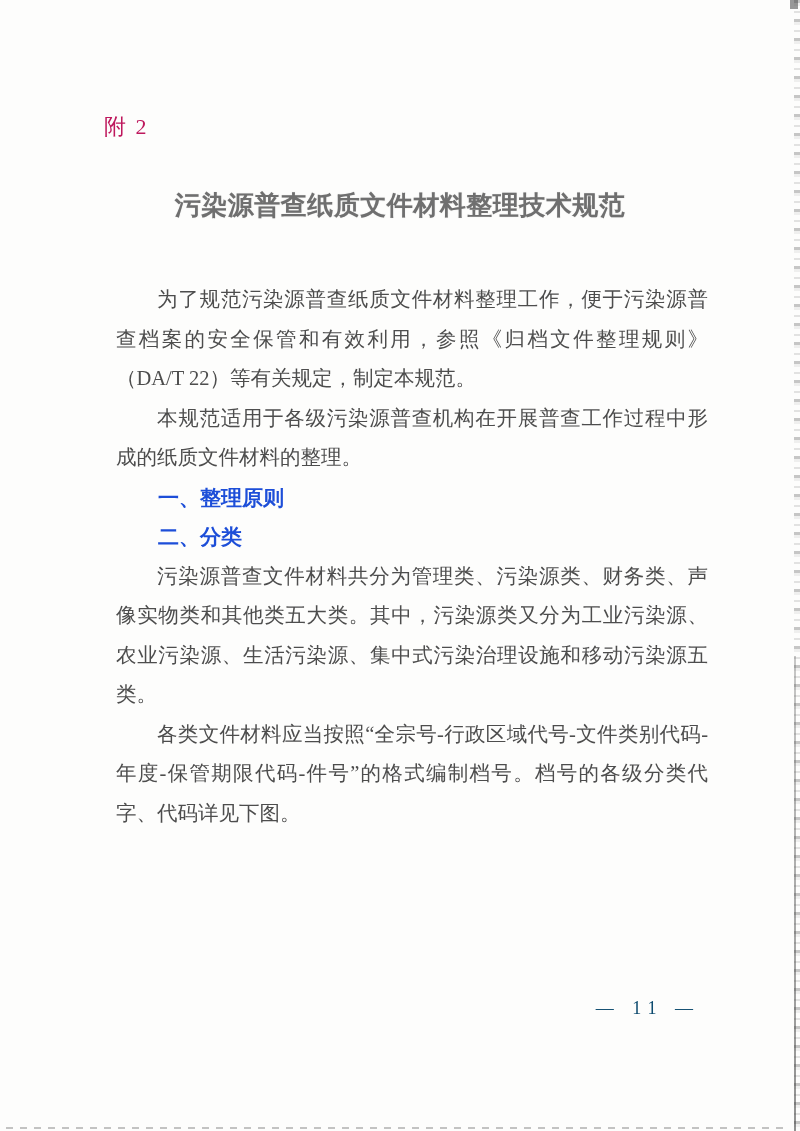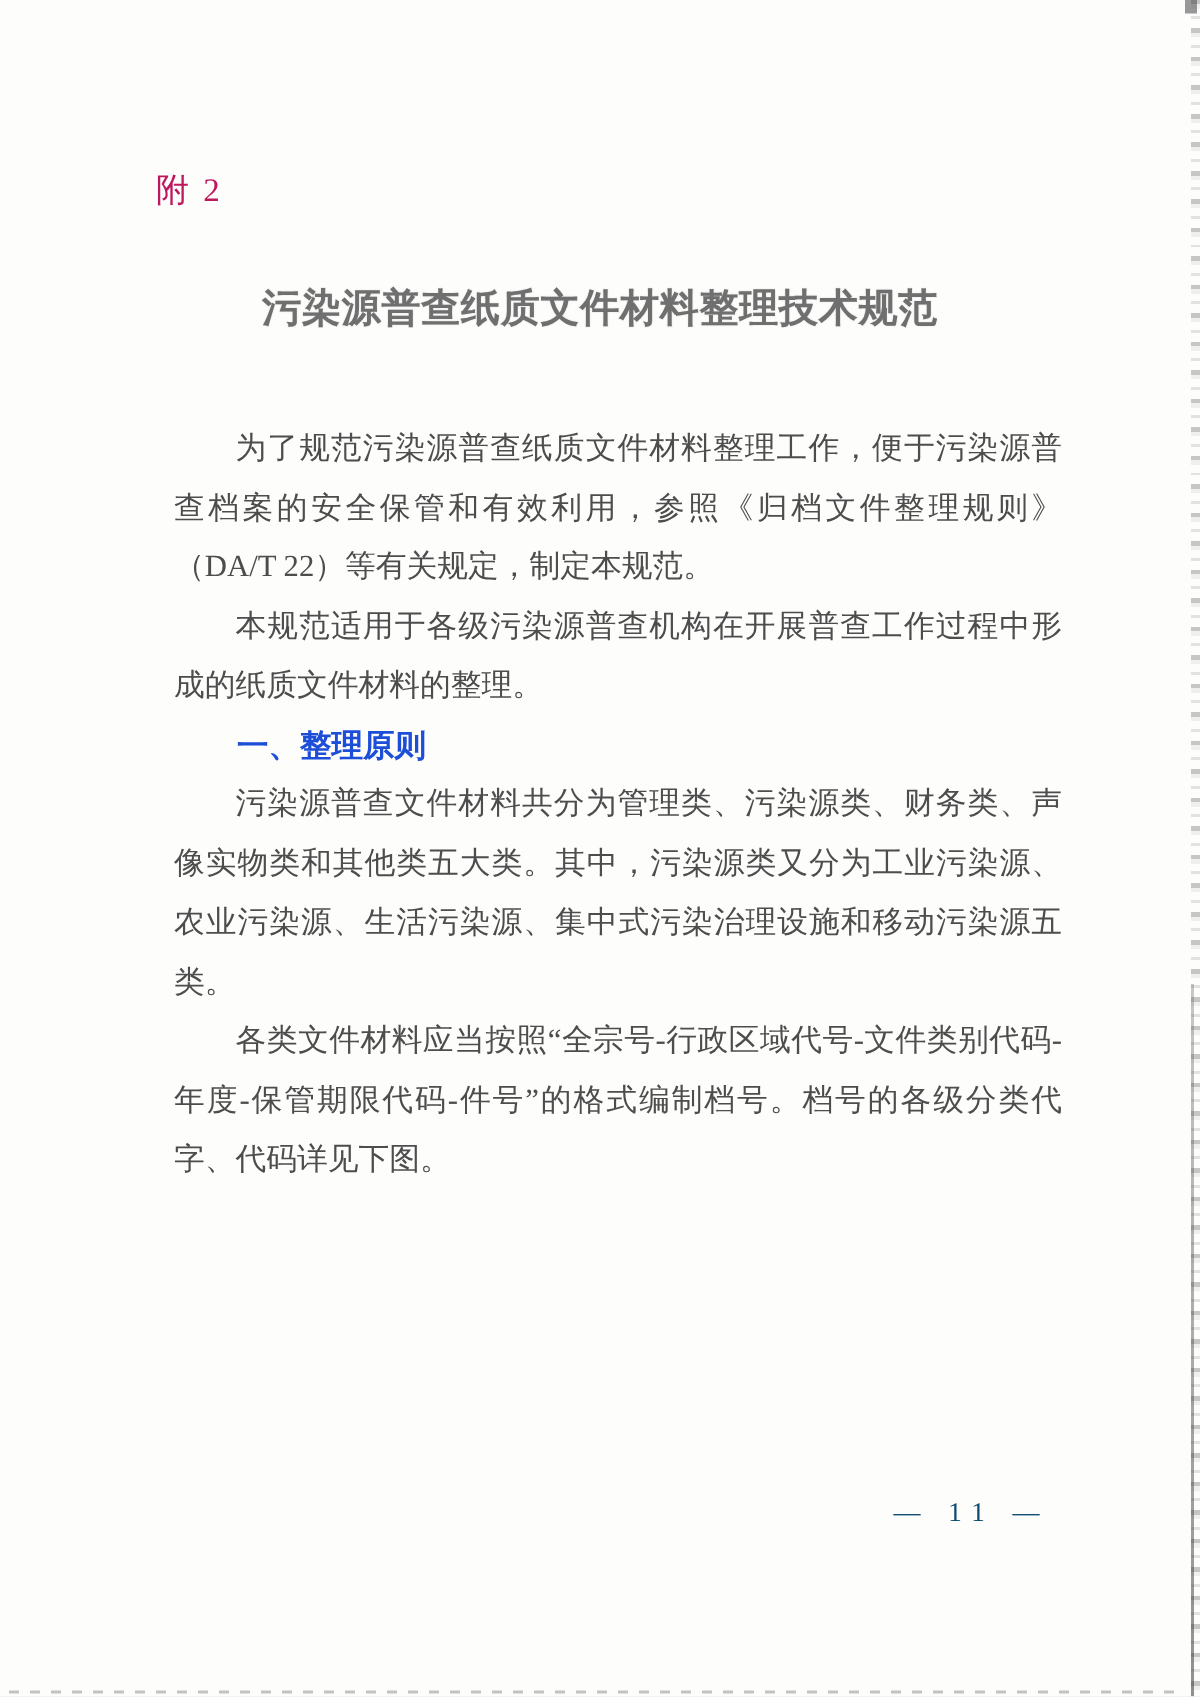--- a/index.html
+++ b/index.html
@@ -128,20 +128,21 @@
 <div class="page">
 
   <div class="attachment-label">附 2</div>
 
   <h1 class="doc-title">污染源普查纸质文件材料整理技术规范</h1>
 
   <div class="doc-body" id="doc-body">
       <p class="para">为了规范污染源普查纸质文件材料整理工作，便于污染源普查档案的安全保管和有效利用，参照《归档文件整理规则》（DA/T 22）等有关规定，制定本规范。</p>
       <p class="para">本规范适用于各级污染源普查机构在开展普查工作过程中形成的纸质文件材料的整理。</p>
       <h3 class="heading">一、整理原则</h3>
+      <h3 class="heading">二、分类</h3>
       <p class="para">污染源普查文件材料共分为管理类、污染源类、财务类、声像实物类和其他类五大类。其中，污染源类又分为工业污染源、农业污染源、生活污染源、集中式污染治理设施和移动污染源五类。</p>
       <p class="para">各类文件材料应当按照“全宗号-行政区域代号-文件类别代码-年度-保管期限代码-件号”的格式编制档号。档号的各级分类代字、代码详见下图。</p>
     </div>
 
   <div class="page-number">— 11 —</div>
 
   <div class="scan-edge-right">
     <div class="speckle-col"></div>
     <div class="dark-line"></div>
     <div class="corner-mark"></div>

